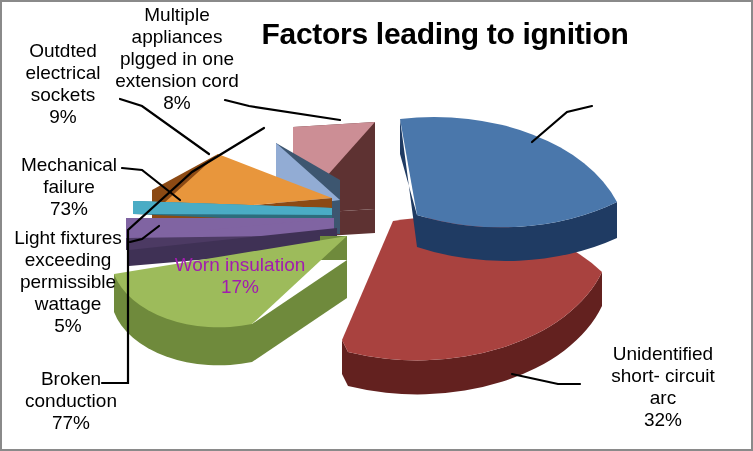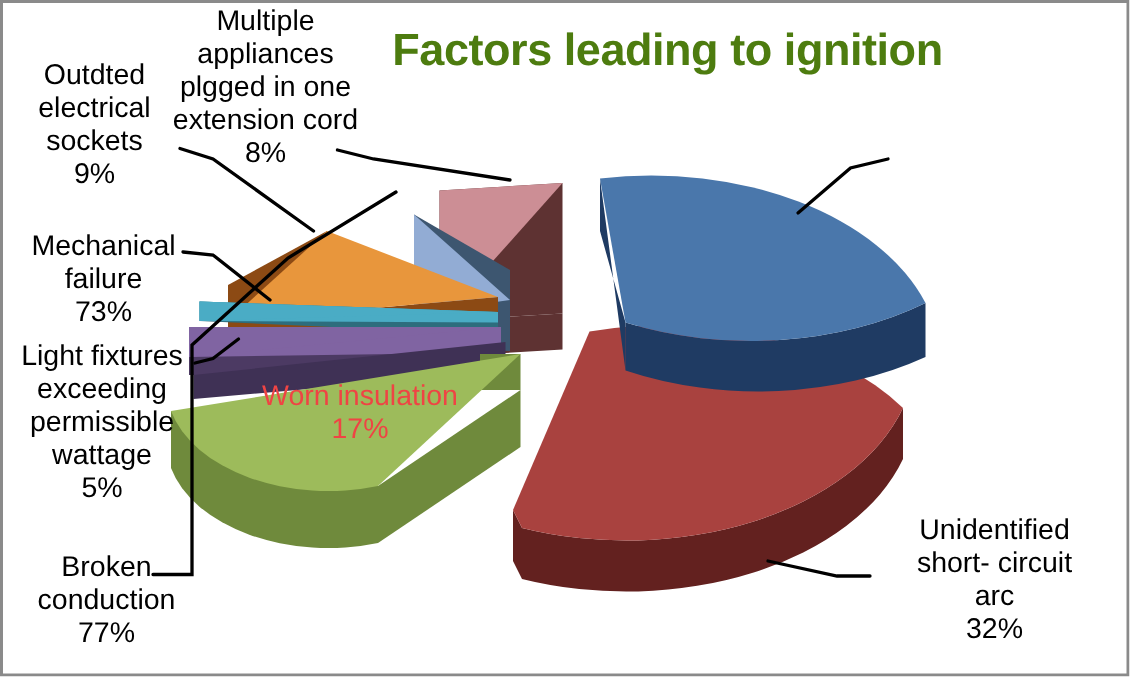--- a/index.html
+++ b/index.html
@@ -18,41 +18,41 @@
     font-family: "Liberation Sans", sans-serif;
   }
   #chart-title {
     position: absolute;
     left: 228px;
     top: 16px;
     width: 430px;
     text-align: center;
     font-size: 30px;
     font-weight: bold;
-    color: #4d7c0f;
+    color: #000000;
     letter-spacing: -0.3px;
     line-height: 1.05;
     white-space: nowrap;
   }
   #pie-svg {
     position: absolute;
     left: 0;
     top: 0;
   }
   .callout-label {
     position: absolute;
     color: #000000;
     font-size: 19px;
     line-height: 1.16;
     text-align: center;
     white-space: pre-line;
   }
   .inner-label {
     position: absolute;
-    color: #ef4444;
+    color: #a21caf;
     font-size: 19px;
     line-height: 1.16;
     text-align: center;
     white-space: pre-line;
   }
   #lbl-outdated   { left: 2px;   top: 38px;  width: 118px; }
   #lbl-multiple   { left: 100px; top: 2px;   width: 150px; }
   #lbl-mechanical { left: 6px;   top: 152px; width: 122px; }
   #lbl-lightfix   { left: 2px;   top: 225px; width: 128px; }
   #lbl-broken     { left: 12px;  top: 366px; width: 114px; }

